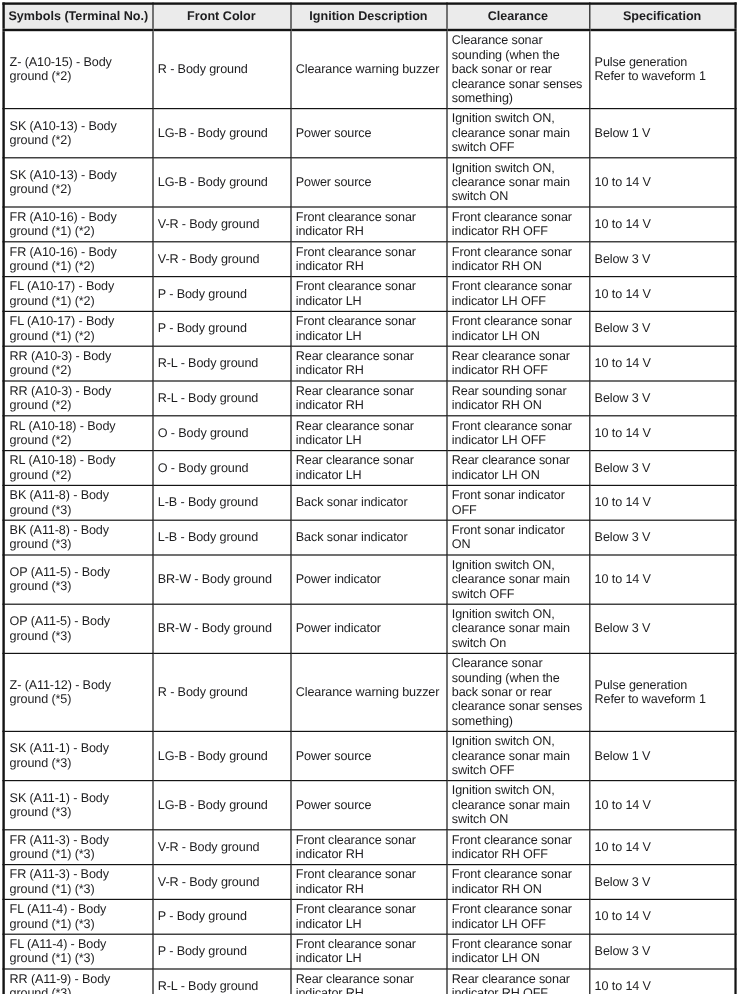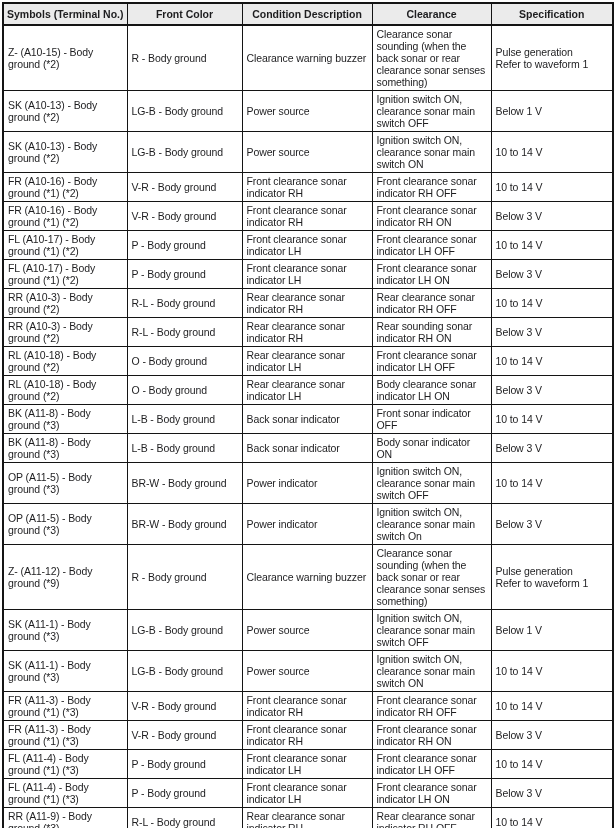--- a/index.html
+++ b/index.html
@@ -59,21 +59,21 @@
       <col class="c1">
         <col class="c2">
         <col class="c3">
         <col class="c4">
         <col class="c5">
     </colgroup>
     <thead>
       <tr>
           <th>Symbols (Terminal No.)</th>
           <th>Front Color</th>
-          <th>Condition Description</th>
+          <th>Ignition Description</th>
           <th>Clearance</th>
           <th>Specification</th>
         </tr>
     </thead>
     <tbody>
         <tr>
           <td>Z- (A10-15) - Body ground (*2)</td>
           <td>R - Body ground</td>
           <td>Clearance warning buzzer</td>
           <td>Clearance sonar sounding (when the back sonar or rear clearance sonar senses something)</td>
@@ -140,53 +140,53 @@
           <td>RL (A10-18) - Body ground (*2)</td>
           <td>O - Body ground</td>
           <td>Rear clearance sonar indicator LH</td>
           <td>Front clearance sonar indicator LH OFF</td>
           <td>10 to 14 V</td>
         </tr>
         <tr>
           <td>RL (A10-18) - Body ground (*2)</td>
           <td>O - Body ground</td>
           <td>Rear clearance sonar indicator LH</td>
-          <td>Body clearance sonar indicator LH ON</td>
+          <td>Rear clearance sonar indicator LH ON</td>
           <td>Below 3 V</td>
         </tr>
         <tr>
           <td>BK (A11-8) - Body ground (*3)</td>
           <td>L-B - Body ground</td>
           <td>Back sonar indicator</td>
           <td>Front sonar indicator OFF</td>
           <td>10 to 14 V</td>
         </tr>
         <tr>
           <td>BK (A11-8) - Body ground (*3)</td>
           <td>L-B - Body ground</td>
           <td>Back sonar indicator</td>
-          <td>Body sonar indicator ON</td>
+          <td>Front sonar indicator ON</td>
           <td>Below 3 V</td>
         </tr>
         <tr>
           <td>OP (A11-5) - Body ground (*3)</td>
           <td>BR-W - Body ground</td>
           <td>Power indicator</td>
           <td>Ignition switch ON, clearance sonar main switch OFF</td>
           <td>10 to 14 V</td>
         </tr>
         <tr>
           <td>OP (A11-5) - Body ground (*3)</td>
           <td>BR-W - Body ground</td>
           <td>Power indicator</td>
           <td>Ignition switch ON, clearance sonar main switch On</td>
           <td>Below 3 V</td>
         </tr>
         <tr>
-          <td>Z- (A11-12) - Body ground (*9)</td>
+          <td>Z- (A11-12) - Body ground (*5)</td>
           <td>R - Body ground</td>
           <td>Clearance warning buzzer</td>
           <td>Clearance sonar sounding (when the back sonar or rear clearance sonar senses something)</td>
           <td>Pulse generation
 Refer to waveform 1</td>
         </tr>
         <tr>
           <td>SK (A11-1) - Body ground (*3)</td>
           <td>LG-B - Body ground</td>
           <td>Power source</td>

